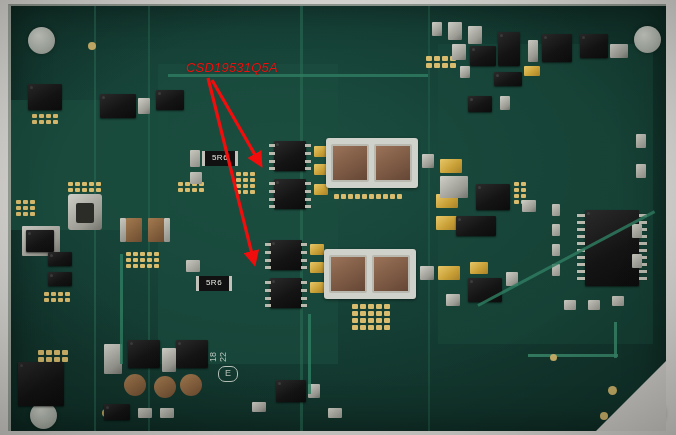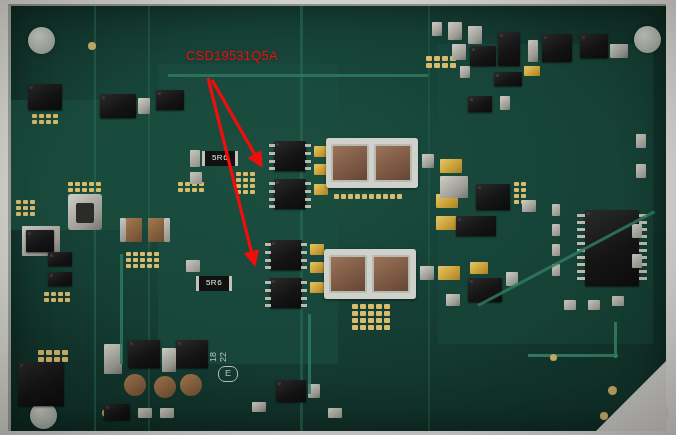--- a/index.html
+++ b/index.html
@@ -516,15 +516,15 @@
   <svg class="arrows" viewBox="0 0 676 435">
     <defs>
       <marker id="ahead" markerWidth="5" markerHeight="5" refX="2.2" refY="2.5" orient="auto" markerUnits="strokeWidth">
         <path d="M0,0 L5,2.5 L0,5 z" fill="#f20d0d"></path>
       </marker>
     </defs>
     <line x1="212" y1="80" x2="258" y2="160" stroke="#f20d0d" stroke-width="3.2" marker-end="url(#ahead)"></line>
     <line x1="208" y1="78" x2="253" y2="258" stroke="#f20d0d" stroke-width="3.2" marker-end="url(#ahead)"></line>
   </svg>
 
-  <div class="anno-text" style="left:186px;top:48px;">CSD19531Q5A</div>
+  <div class="anno-text" style="left:186px;top:60px;font-style:italic;">CSD19531Q5A</div>
 
 </div>
 
 </body></html>

